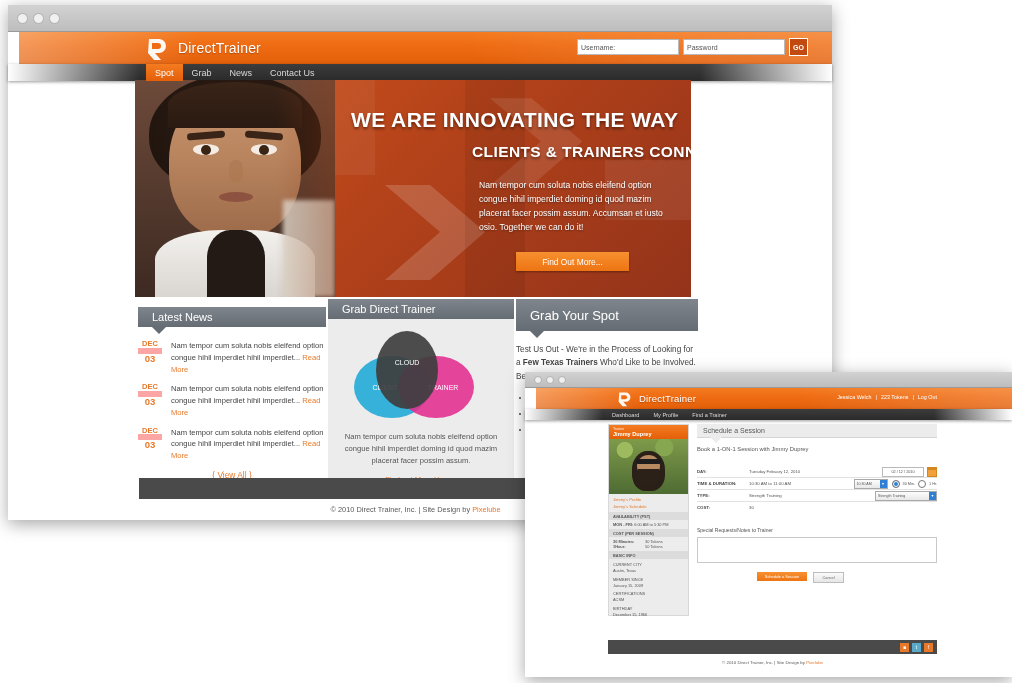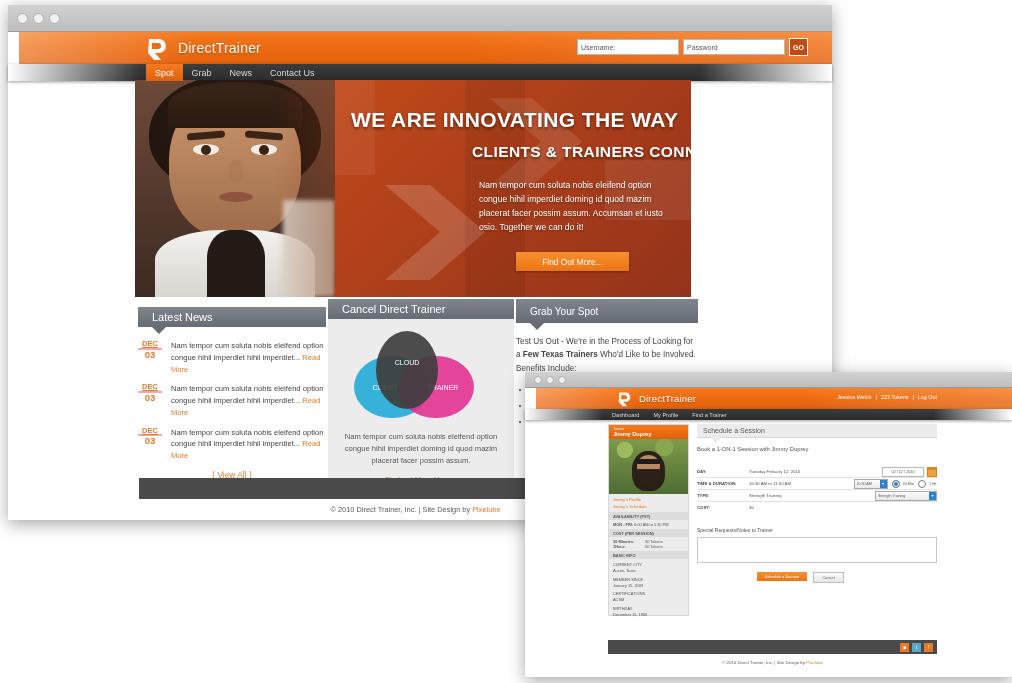--- a/index.html
+++ b/index.html
@@ -50,21 +50,21 @@
      color:#fff;display:flex;align-items:center;justify-content:center;
      box-shadow:0 1px 2px rgba(0,0,0,.35);}
 
   
   .panelHead{position:relative;background:linear-gradient(180deg,#7e858c,#656c73);
      color:#fff;display:flex;align-items:center;}
   .panelHead .tip{position:absolute;left:14px;bottom:-7px;width:0;height:0;
      border-left:7px solid transparent;border-right:7px solid transparent;
      border-top:7px solid #656c73;}
   .newsDate{color:#e8792a;text-align:center;font-weight:700;line-height:1.05;}
-  .newsDate .mon{display:block;border-bottom:2px solid #fca5a5;text-decoration:underline;}
+  .newsDate .mon{display:block;border-bottom:6px solid #fca5a5;}
   .lnk{color:#e8792a;}
   .greyBox{background:#ececec;}
 
   
   .circle{position:absolute;border-radius:50%;display:flex;align-items:center;
      justify-content:center;color:#fff;font-family:Liberation Sans, sans-serif;}
   .c-cloud{background:rgba(62,62,62,.92);}
   .c-client{background:rgba(29,169,214,.88);}
   .c-trainer{background:rgba(227,45,144,.88);}
 
@@ -236,21 +236,21 @@
           <span class="lnk">Read More</span>
         </div>
       </div>
     </div>
 
     <div class="lnk" style="text-align:center;font-size:8.4px;margin-top:6px;">{ View All }</div>
   </div>
 
   <div style="position:absolute;left:320px;top:294px;width:186px;">
     <div class="panelHead" style="height:20px;padding-left:14px;font-size:11px;">
-      <span>Cancel Direct Trainer</span>
+      <span>Grab Direct Trainer</span>
       <span class="tip"></span>
     </div>
     <div class="greyBox" style="height:175px;position:relative;">
       <div style="position:absolute;left:26px;top:12px;width:134px;height:90px;">
         <div class="circle c-client" style="left:0;top:25px;width:62px;height:62px;font-size:7px;padding-right:14px;">
           <span>CLIENT</span>
         </div>
         <div class="circle c-trainer" style="left:44px;top:25px;width:62px;height:62px;font-size:7px;padding-left:14px;">
           <span>TRAINER</span>
         </div>
@@ -258,21 +258,21 @@
           <span>CLOUD</span>
         </div>
       </div>
       <div style="position:absolute;left:12px;top:112px;width:162px;font-size:7.6px;line-height:1.55;
                   color:#555;text-align:center;">Nam tempor cum soluta nobis eleifend option congue hihil imperdiet doming id quod mazim placerat facer possim assum.</div>
       <div class="lnk" style="position:absolute;left:0;right:0;top:156px;text-align:center;font-size:7.6px;">Find out More Here...</div>
     </div>
   </div>
 
   <div style="position:absolute;left:508px;top:294px;width:182px;">
-    <div class="panelHead" style="height:24px;padding-left:14px;font-size:10px;">
+    <div class="panelHead" style="height:32px;padding-left:14px;font-size:13px;">
       <span>Grab Your Spot</span>
       <span class="tip"></span>
     </div>
     <div style="padding-top:12px;font-size:8.2px;line-height:1.62;color:#444;">
       <span>Test Us Out - We're in the Process of Looking for a </span><strong>Few Texas Trainers</strong><span> Who'd Like to be Involved. Benefits Include:</span>
     </div>
     <ul class="bullets" style="margin:10px 0 0 0;padding-left:14px;font-size:7.8px;color:#444;">
       <li>Nam tempor cum soluta nobis eleifend</li>
       <li>Nam tempor cum soluta nobis eleifend</li>
       <li>Nam tempor cum soluta nobis eleifend</li>

